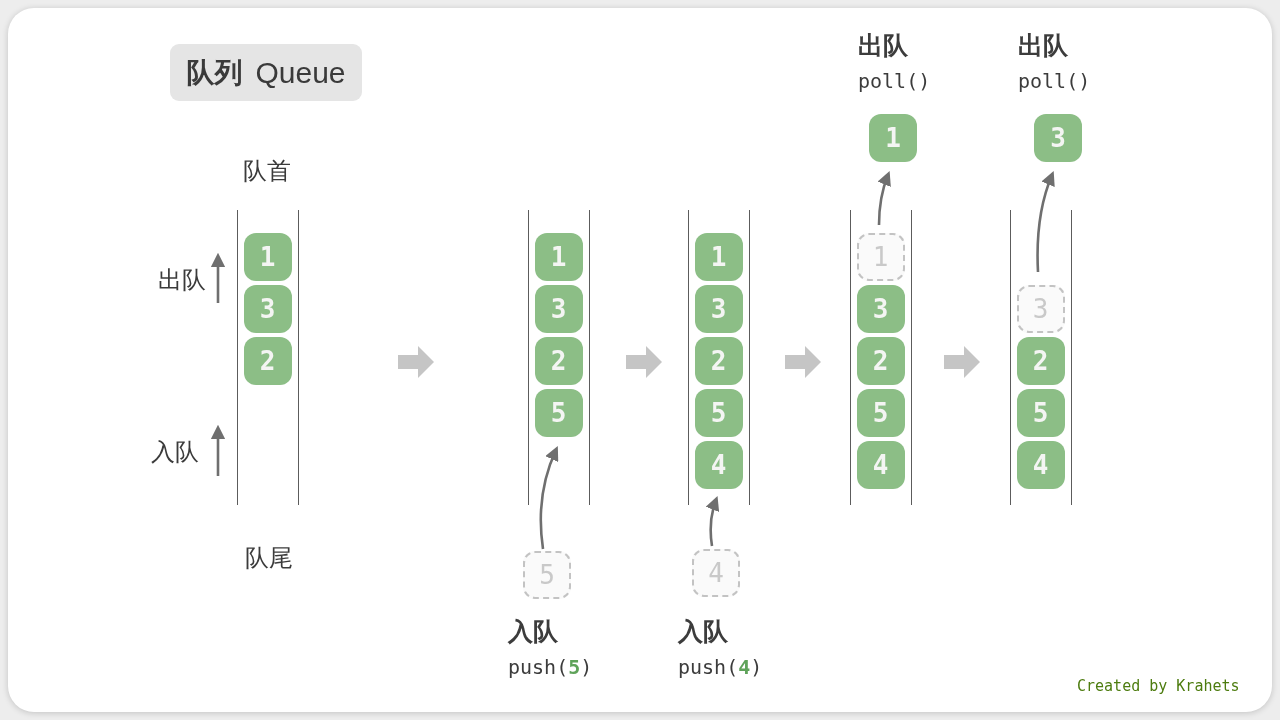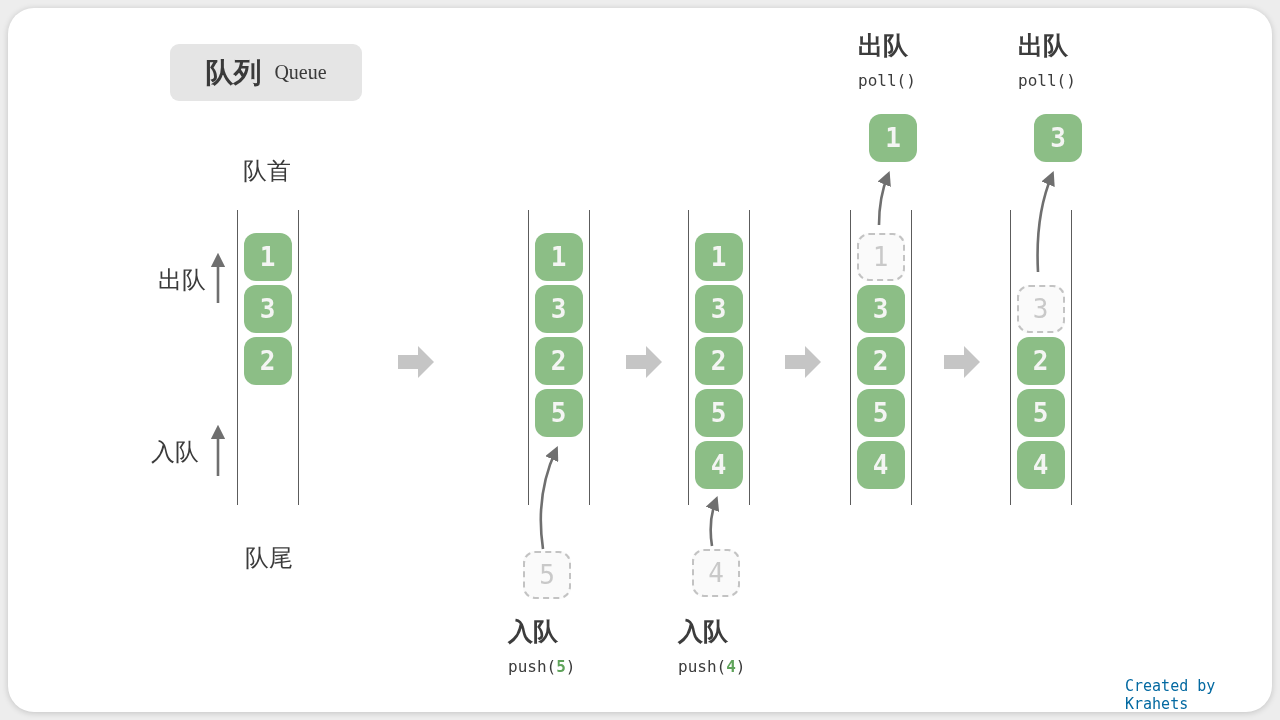--- a/index.html
+++ b/index.html
@@ -6,43 +6,43 @@
   #canvas{position:relative;width:1280px;height:720px;overflow:hidden;
           font-family:"Liberation Sans",sans-serif;}
   .card{position:absolute;left:8px;top:8px;width:1264px;height:704px;
         background:#ffffff;border-radius:26px;
         box-shadow:0 1px 6px rgba(0,0,0,0.18);}
   
   .badge{position:absolute;left:170px;top:44px;width:192px;height:57px;
          background:#E5E5E5;border-radius:9px;display:flex;align-items:center;
          justify-content:center;gap:13px;}
   .badge .zh{font-weight:700;font-size:28px;color:#3A3A3A;}
-  .badge .en{font-family:Liberation Serif, serif;font-size:20px;color:#3A3A3A;}
+  .badge .en{font-family:Liberation Sans, sans-serif;font-size:30px;color:#3A3A3A;}
   
   .lbl{position:absolute;font-weight:400;font-size:24px;color:#3B3B3B;white-space:nowrap;}
   
   .queue-col{position:absolute;top:210px;width:62px;height:295px;box-sizing:border-box;
              border-left:1.5px solid #5C5C5C;border-right:1.5px solid #5C5C5C;}
   .cell{position:absolute;width:48px;height:48px;border-radius:12px;
         display:flex;align-items:center;justify-content:center;
         font-family:"DejaVu Sans Mono",monospace;font-weight:700;font-size:26px;}
   .queue-col .cell{left:5.5px;}
   .cell.green{background:#8CBE86;color:#F4F5F3;}
   .cell.dashed{background:#FAFAFA;border:2px dashed #C3C3C3;color:#C9C9C9;
                box-sizing:border-box;font-weight:400;}
   .s0{top:23px}.s1{top:75px}.s2{top:127px}.s3{top:179px}.s4{top:231px}
   .float{position:absolute;}
   
   .op{position:absolute;color:#3C3C3C;white-space:nowrap;}
   .op .zh{display:block;font-weight:700;font-size:25px;line-height:28px;margin-bottom:9px;}
-  .op .code{display:block;font-family:"DejaVu Sans Mono",monospace;font-size:16px;line-height:26px;}
+  .op .code{display:block;font-family:"DejaVu Sans Mono",monospace;font-size:20px;line-height:26px;}
   .op .arg{color:#5FA35A;font-weight:700;}
   
   .watermark{position:absolute;left:1077px;top:677px;
-             font-family:"DejaVu Sans Mono",monospace;font-size:15px;color:#0369a1;margin-left:48px;}
+             font-family:"DejaVu Sans Mono",monospace;font-size:15px;color:#4d7c0f;}
   
   .overlay{position:absolute;left:0;top:0;pointer-events:none;}
 </style>
 </head>
 <body>
 
 <div id="canvas">
   <div class="card"></div>
 
   <div class="badge">

